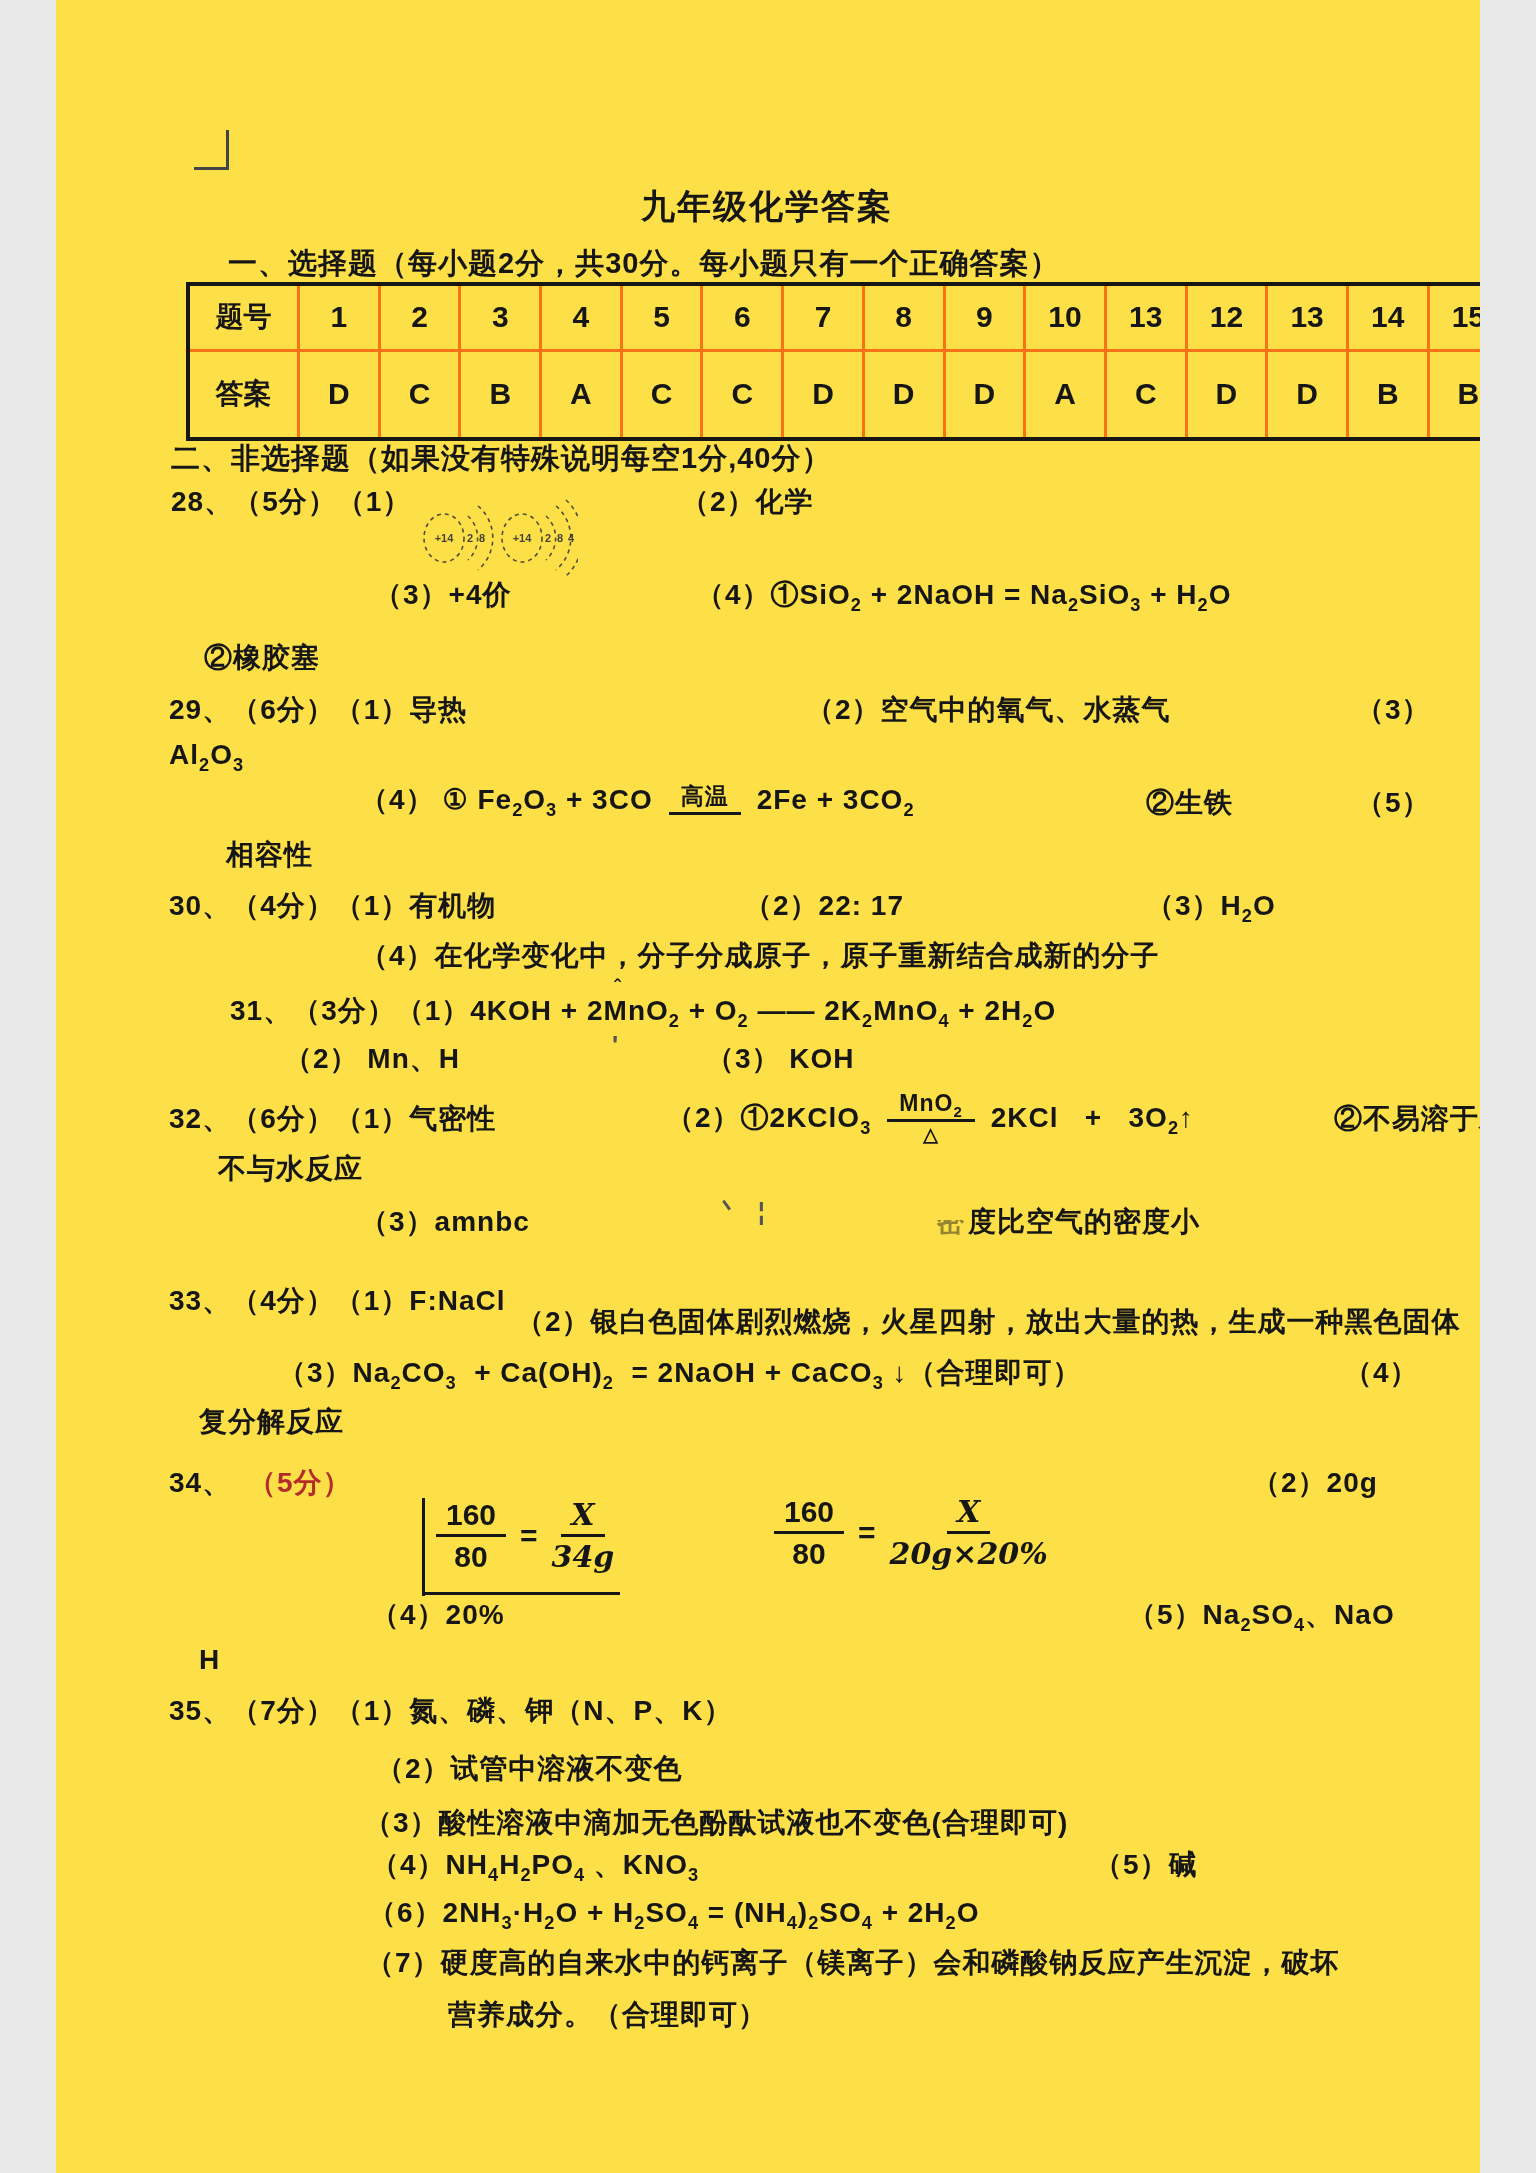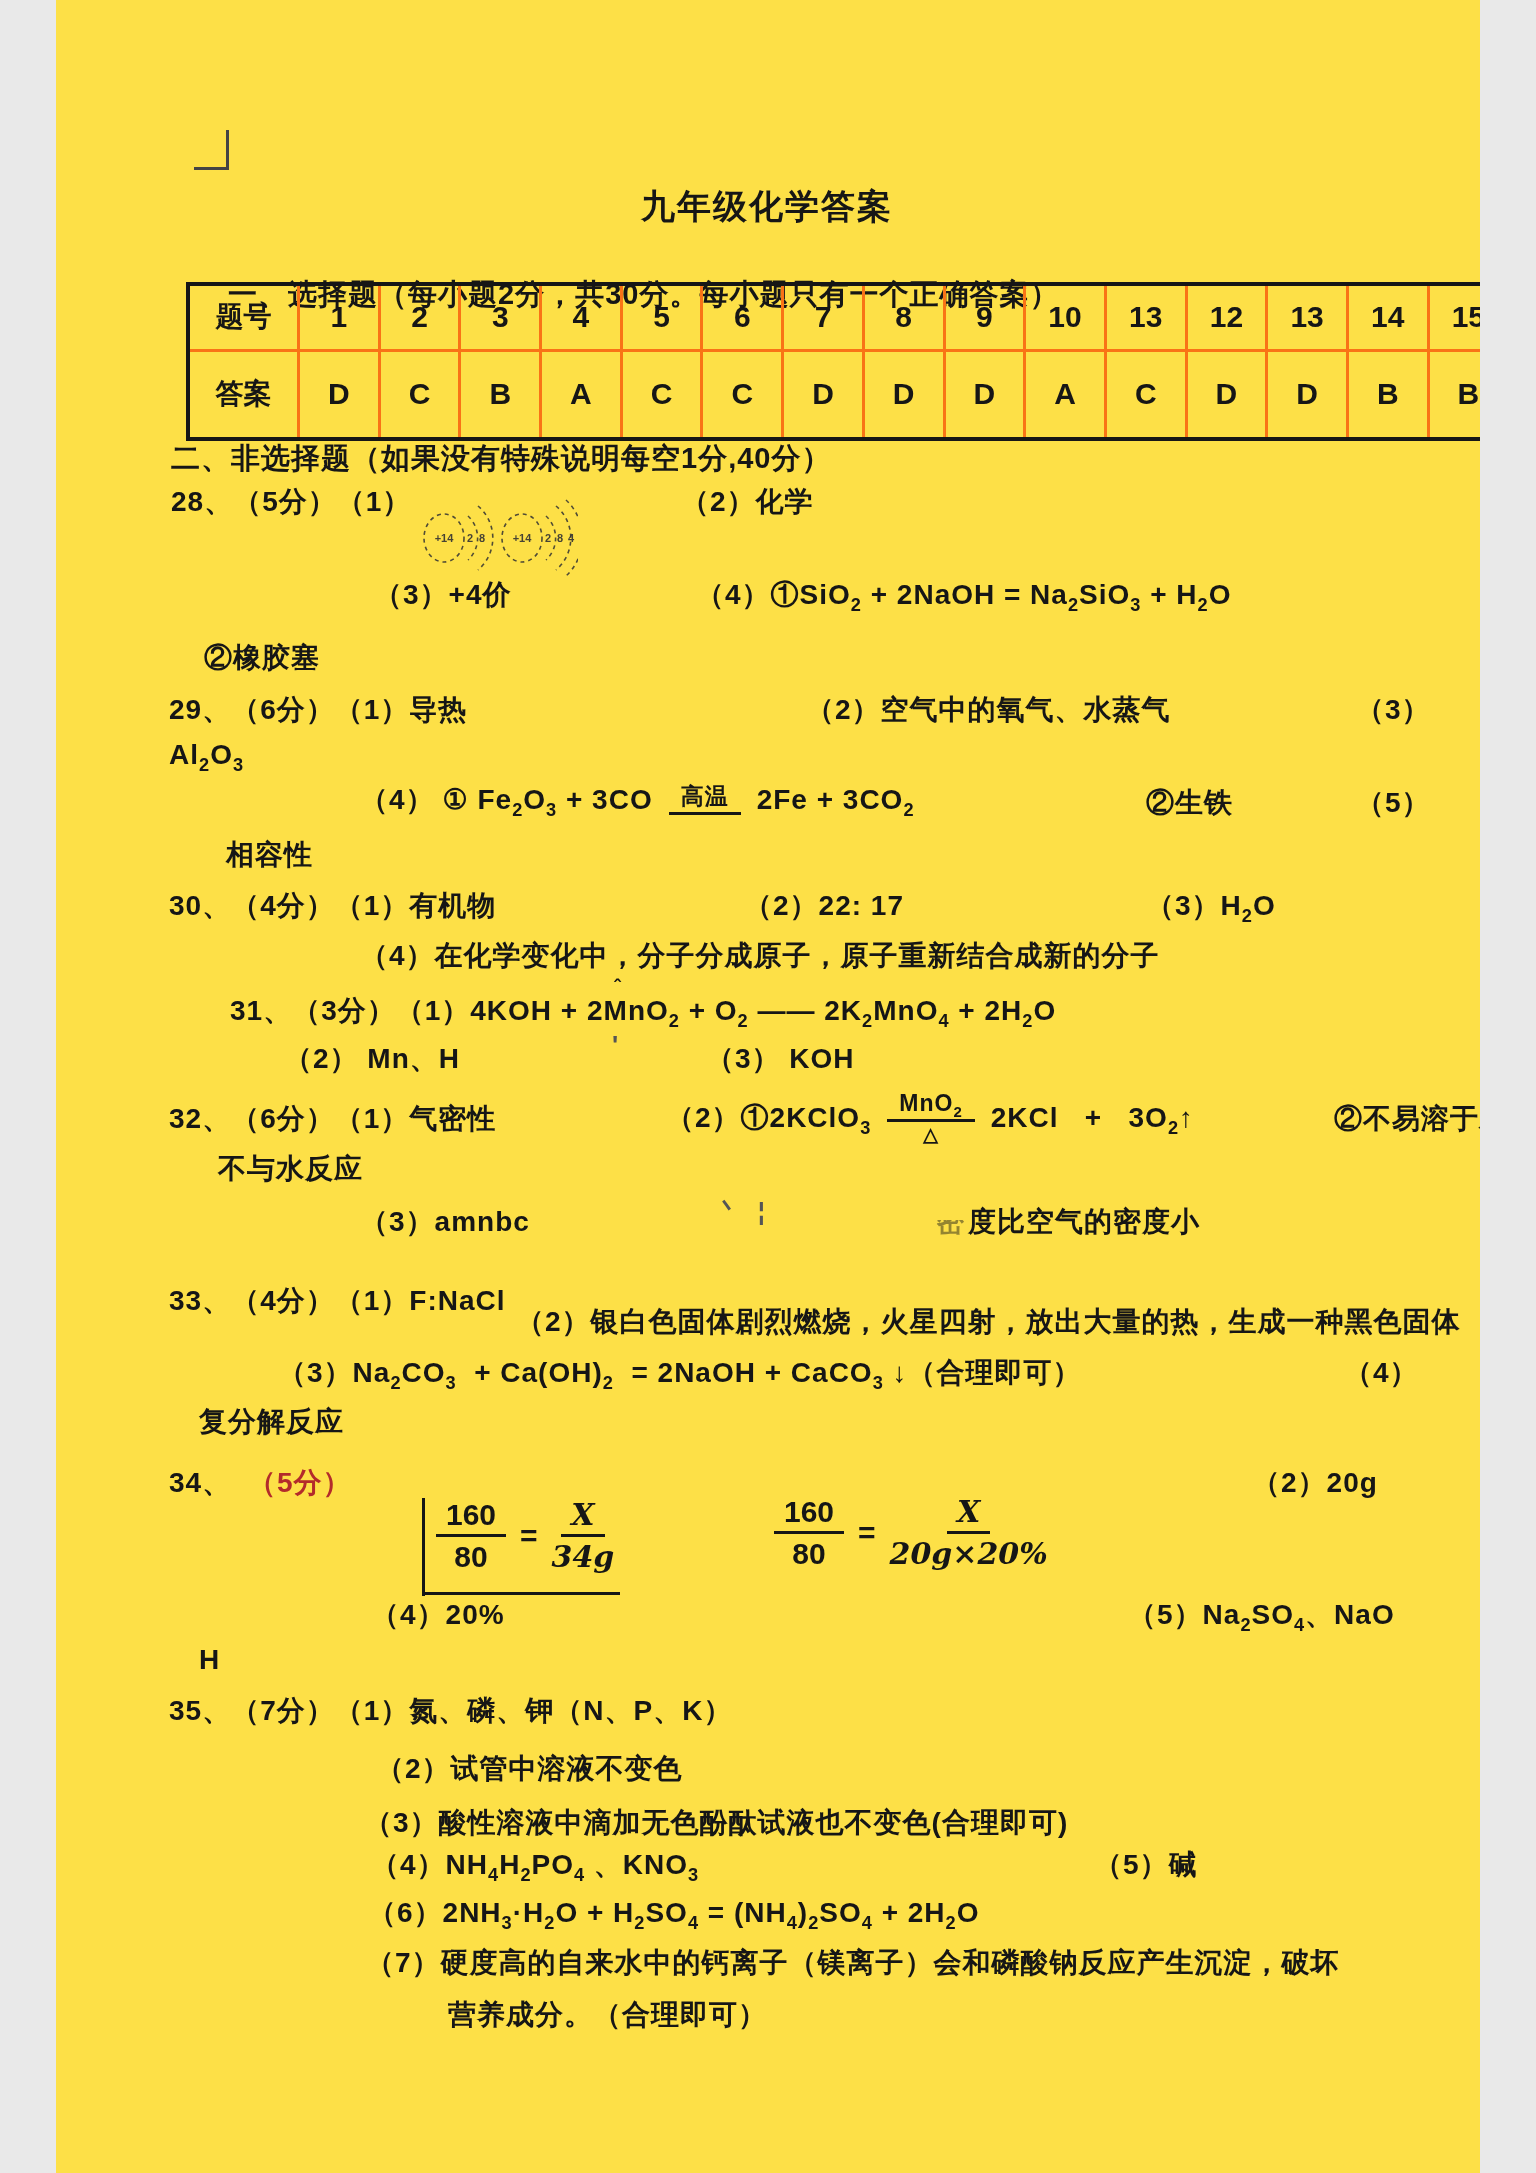--- a/index.html
+++ b/index.html
@@ -51,21 +51,21 @@
 </head>
 <body>
 
 <div class="page">
 
   <div class="corner-v"></div>
   <div class="corner-h"></div>
 
   <div class="line title" style="left:585px;top:186px;">九年级化学答案</div>
 
-  <div class="line heading" style="left:172px;top:246px;margin-top:31px;">一、选择题（每小题2分，共30分。每小题只有一个正确答案）</div>
+  <div class="line heading" style="left:172px;top:246px;">一、选择题（每小题2分，共30分。每小题只有一个正确答案）</div>
 
   <table class="anstable">
     <tbody>
         <tr id="row-numbers">
       <td class="lbl">题号</td>
     <td>1</td>
           <td>2</td>
           <td>3</td>
           <td>4</td>
           <td>5</td>

